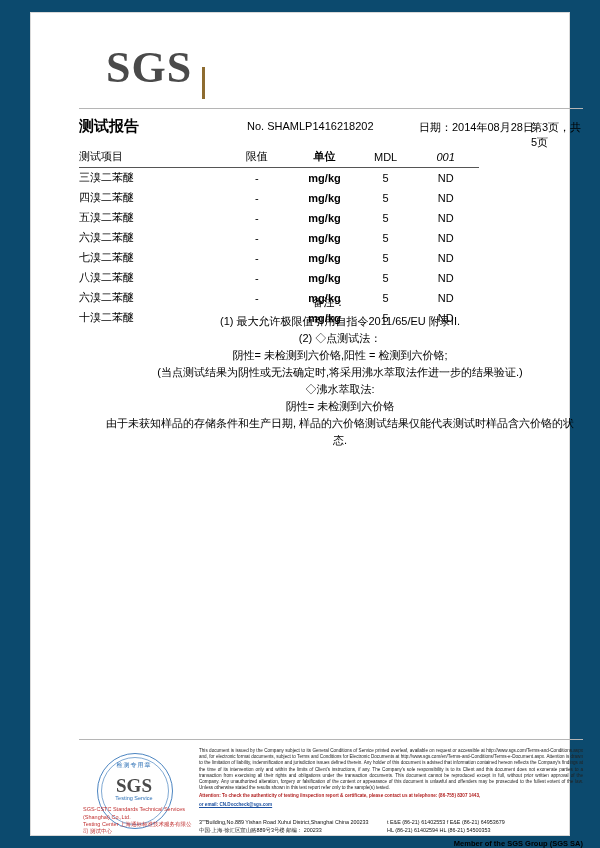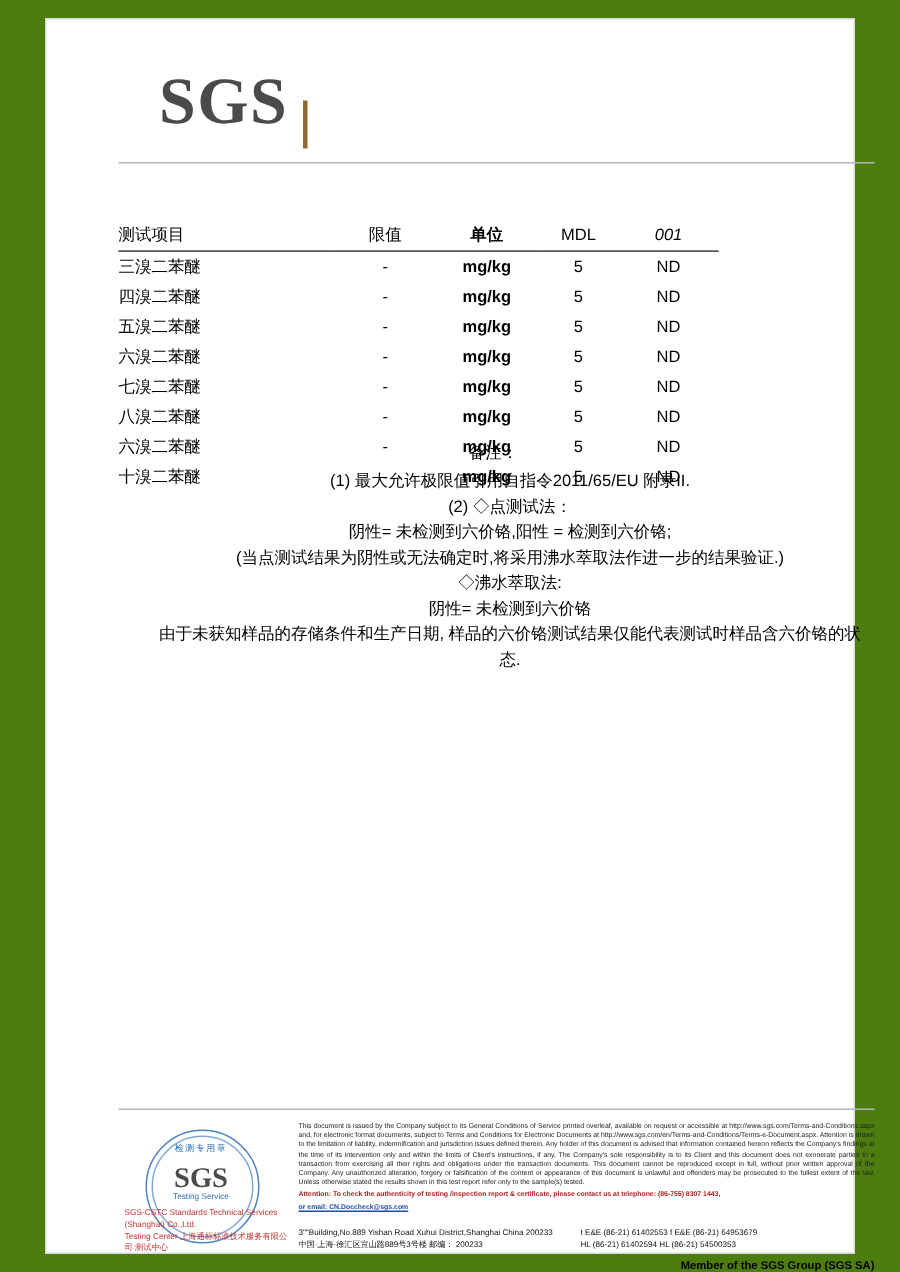--- a/index.html
+++ b/index.html
@@ -7,21 +7,21 @@
     padding: 0;
     background: #a8a8a8;
   }
   body {
     font-family: "Liberation Sans", sans-serif;
   }
   .page {
     position: relative;
     width: 600px;
     height: 848px;
-    background: #4d7c0f;
+    background: #0c4a6e;
     overflow: hidden;
     box-sizing: border-box;
     padding-left: 29px;
   }
   .sheet {
     position: absolute;
     left: 30px;
     top: 12px;
     width: 540px;
     height: 824px;
@@ -287,20 +287,26 @@
 <div class="page">
   <div class="sheet">
 
     <div class="logo-wrap">
       <div class="logo-text">SGS</div>
       <div class="logo-bar"></div>
     </div>
 
     <div class="rule-top"></div>
 
+    <div class="title-row">
+      <div class="report-title">测试报告</div>
+      <div class="report-no">No. SHAMLP1416218202</div>
+      <div class="report-date">日期：2014年08月28日</div>
+      <div class="report-page">第3页，共5页</div>
+    </div>
 
     <table class="table">
       <thead>
         <tr>
           <th class="c-item">测试项目</th>
           <th class="c-limit">限值</th>
           <th class="c-unit">单位</th>
           <th class="c-mdl">MDL</th>
           <th class="c-res">001</th>
         </tr>

